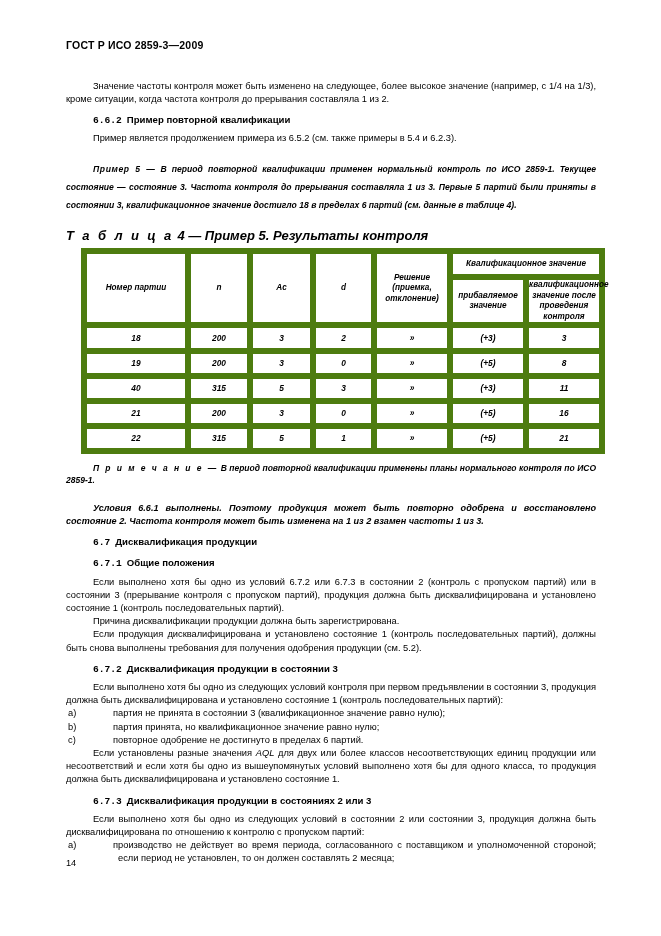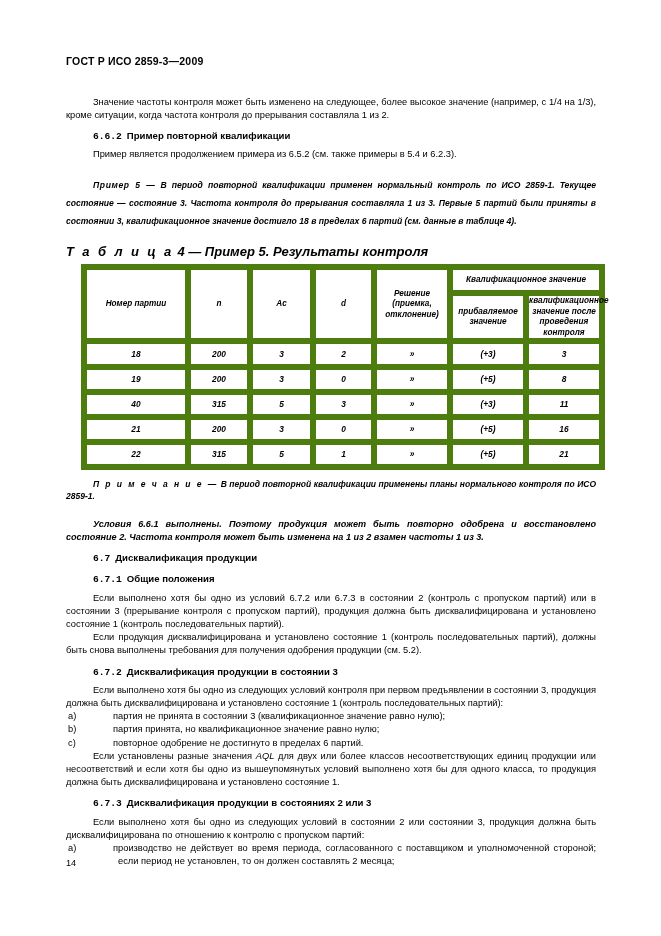--- a/index.html
+++ b/index.html
@@ -16,21 +16,21 @@
     width: 661px;
     height: 936px;
     background: #ffffff;
     overflow: hidden;
     box-sizing: border-box;
     padding: 0;
   }
   .content {
     position: absolute;
     left: 66px;
-    top: 56px;
+    top: 40px;
     width: 530px;
   }
   .running-head {
     font-size: 10.5px;
     font-weight: bold;
     letter-spacing: 0.2px;
     margin: 0 0 28px 0;
     line-height: 1.1;
   }
   p {
@@ -260,20 +260,21 @@
 
     <p class="note-par"><span class="nword">П р и м е ч а н и е —</span><span> В период повторной квалификации применены планы нормального контроля по ИСО 2859-1.</span></p>
 
     <p class="strong-par">Условия 6.6.1 выполнены. Поэтому продукция может быть повторно одобрена и восстановлено состояние 2. Частота контроля может быть изменена на 1 из 2 взамен частоты 1 из 3.</p>
 
     <p class="heading"><span class="num">6.7</span><span>Дисквалификация продукции</span></p>
 
     <p class="heading"><span class="num">6.7.1</span><span>Общие положения</span></p>
 
     <p class="body-par tight">Если выполнено хотя бы одно из условий 6.7.2 или 6.7.3 в состоянии 2 (контроль с пропуском партий) или в состоянии 3 (прерывание контроля с пропуском партий), продукция должна быть дисквалифицирована и установлено состояние 1 (контроль последовательных партий).</p>
+    <p class="body-par tight">Причина дисквалификации продукции должна быть зарегистрирована.</p>
     <p class="body-par tight">Если продукция дисквалифицирована и установлено состояние 1 (контроль последовательных партий), должны быть снова выполнены требования для получения одобрения продукции (см. 5.2).</p>
 
     <p class="heading"><span class="num">6.7.2</span><span>Дисквалификация продукции в состоянии 3</span></p>
 
     <p class="body-par tight">Если выполнено хотя бы одно из следующих условий контроля при первом предъявлении в состоянии 3, продукция должна быть дисквалифицирована и установлено состояние 1 (контроль последовательных партий):</p>
 
     <div id="list-672">
         <p class="list-item"><span class="mark">a)</span><span>партия не принята в состоянии 3 (квалификационное значение равно нулю);</span></p>
         <p class="list-item"><span class="mark">b)</span><span>партия принята, но квалификационное значение равно нулю;</span></p>
         <p class="list-item"><span class="mark">c)</span><span>повторное одобрение не достигнуто в пределах 6 партий.</span></p>

